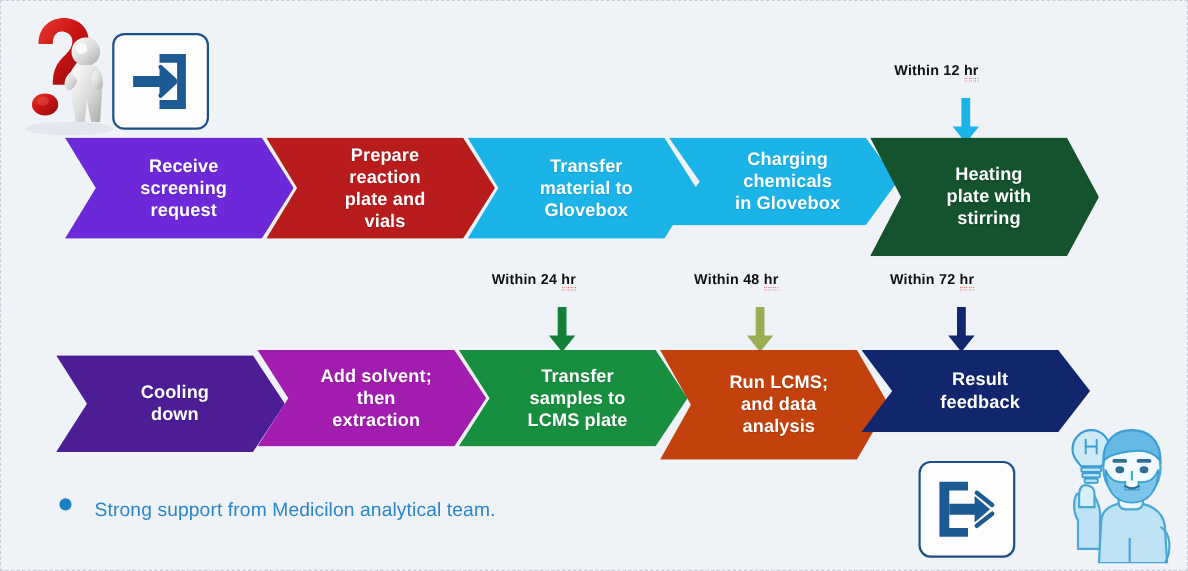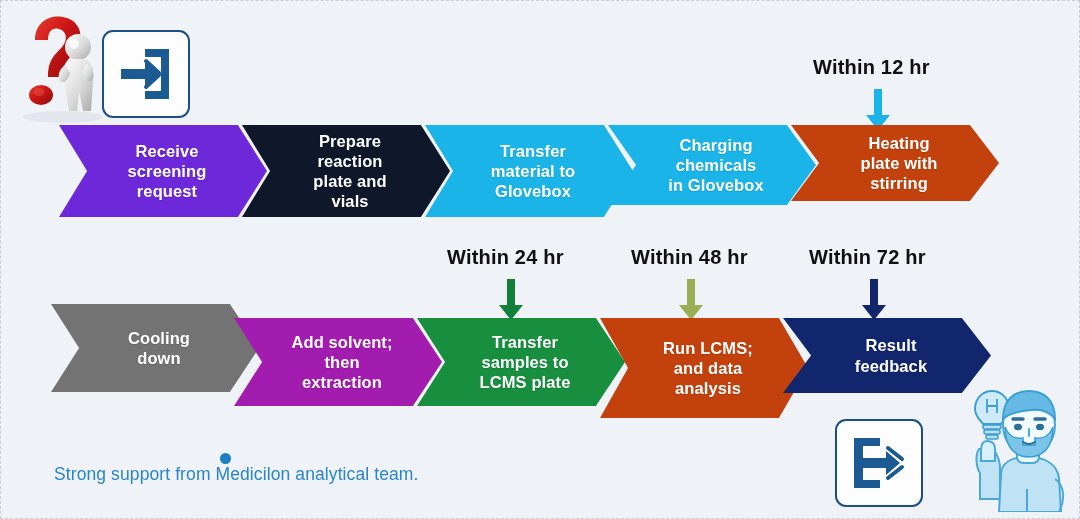--- a/index.html
+++ b/index.html
@@ -45,21 +45,21 @@
   }
   .chev.first {
     -webkit-clip-path: polygon(0% 0%, 86% 0%, 100% 50%, 86% 100%, 0% 100%, 13.5% 50%);
     clip-path: polygon(0% 0%, 86% 0%, 100% 50%, 86% 100%, 0% 100%, 13.5% 50%);
   }
 
   
   .timing {
     position: absolute;
     font-weight: bold;
-    font-size: 20px;
+    font-size: 13px;
     color: #101010;
     white-space: nowrap;
     letter-spacing: .2px;
   }
   .timing .sp {
     position: relative;
     display: inline-block;
   }
   .timing .sp::after {
     content: "";
@@ -77,22 +77,21 @@
   .arrow {
     position: absolute;
     width: 26px;
   }
   .arrow svg { display: block; }
 
   
   .bullet-row {
     position: absolute;
     display: flex;
-    align-items: center;
-    flex-direction: column;
+    align-items: flex-start;
   }
   .bullet-dot {
     width: 11px;
     height: 11px;
     border-radius: 50%;
     background: #1b7fc4;
     margin-right: 21px;
     flex: none;
   }
   .bullet-text {
@@ -166,37 +165,37 @@
     <svg width="26" height="42" viewBox="0 0 26 42">
       <path d="M9 0 H17 V26 H25 L13 41 L1 26 H9 Z" fill="#1bb4e8"></path>
     </svg>
   </div>
 
   <div class="chev first" style="left:58px; top:124px; width:208px; height:92px; background:#6d28d9;">
     <span class="lbl">Receive
 screening
 request</span>
   </div>
-  <div class="chev" style="left:241px; top:124px; width:208px; height:92px; background:#0f172a;justify-content:center;">
+  <div class="chev" style="left:241px; top:124px; width:208px; height:92px; background:#b91c1c;justify-content:center;">
     <span class="lbl">Prepare
 reaction
 plate and
 vials</span>
   </div>
   <div class="chev" style="left:424px; top:124px; width:208px; height:92px; background:#1bb4e8;">
     <span class="lbl">Transfer
 material to
 Glovebox</span>
   </div>
   <div class="chev" style="left:607px; top:124px; width:208px; height:80px; background:#1bb4e8;">
     <span class="lbl">Charging
 chemicals
 in Glovebox</span>
   </div>
-  <div class="chev" style="left:790px; top:124px; width:208px; height:76px; background:#c2410c;">
+  <div class="chev" style="left:790px; top:124px; width:208px; height:108px; background:#14532d;">
     <span class="lbl">Heating
 plate with
 stirring</span>
   </div>
 
   <div class="timing" style="left:446px; top:245px;">
     <span>Within 24 </span><span class="sp">hr</span>
   </div>
   <div class="arrow" style="left:497px; top:278px; height:42px;">
     <svg width="26" height="42" viewBox="0 0 26 42">
@@ -215,21 +214,21 @@
 
   <div class="timing" style="left:808px; top:245px;">
     <span>Within 72 </span><span class="sp">hr</span>
   </div>
   <div class="arrow" style="left:860px; top:278px; height:42px;">
     <svg width="26" height="42" viewBox="0 0 26 42">
       <path d="M9 0 H17 V26 H25 L13 41 L1 26 H9 Z" fill="#12266e"></path>
     </svg>
   </div>
 
-  <div class="chev first" style="left:50px; top:303px; width:208px; height:88px; background:#737373;">
+  <div class="chev first" style="left:50px; top:322px; width:208px; height:88px; background:#4c1d95;">
     <span class="lbl">Cooling
 down</span>
   </div>
   <div class="chev" style="left:233px; top:317px; width:208px; height:88px; background:#a21caf;">
     <span class="lbl">Add solvent;
 then
 extraction</span>
   </div>
   <div class="chev" style="left:416px; top:317px; width:208px; height:88px; background:#178f3f;">
     <span class="lbl">Transfer

